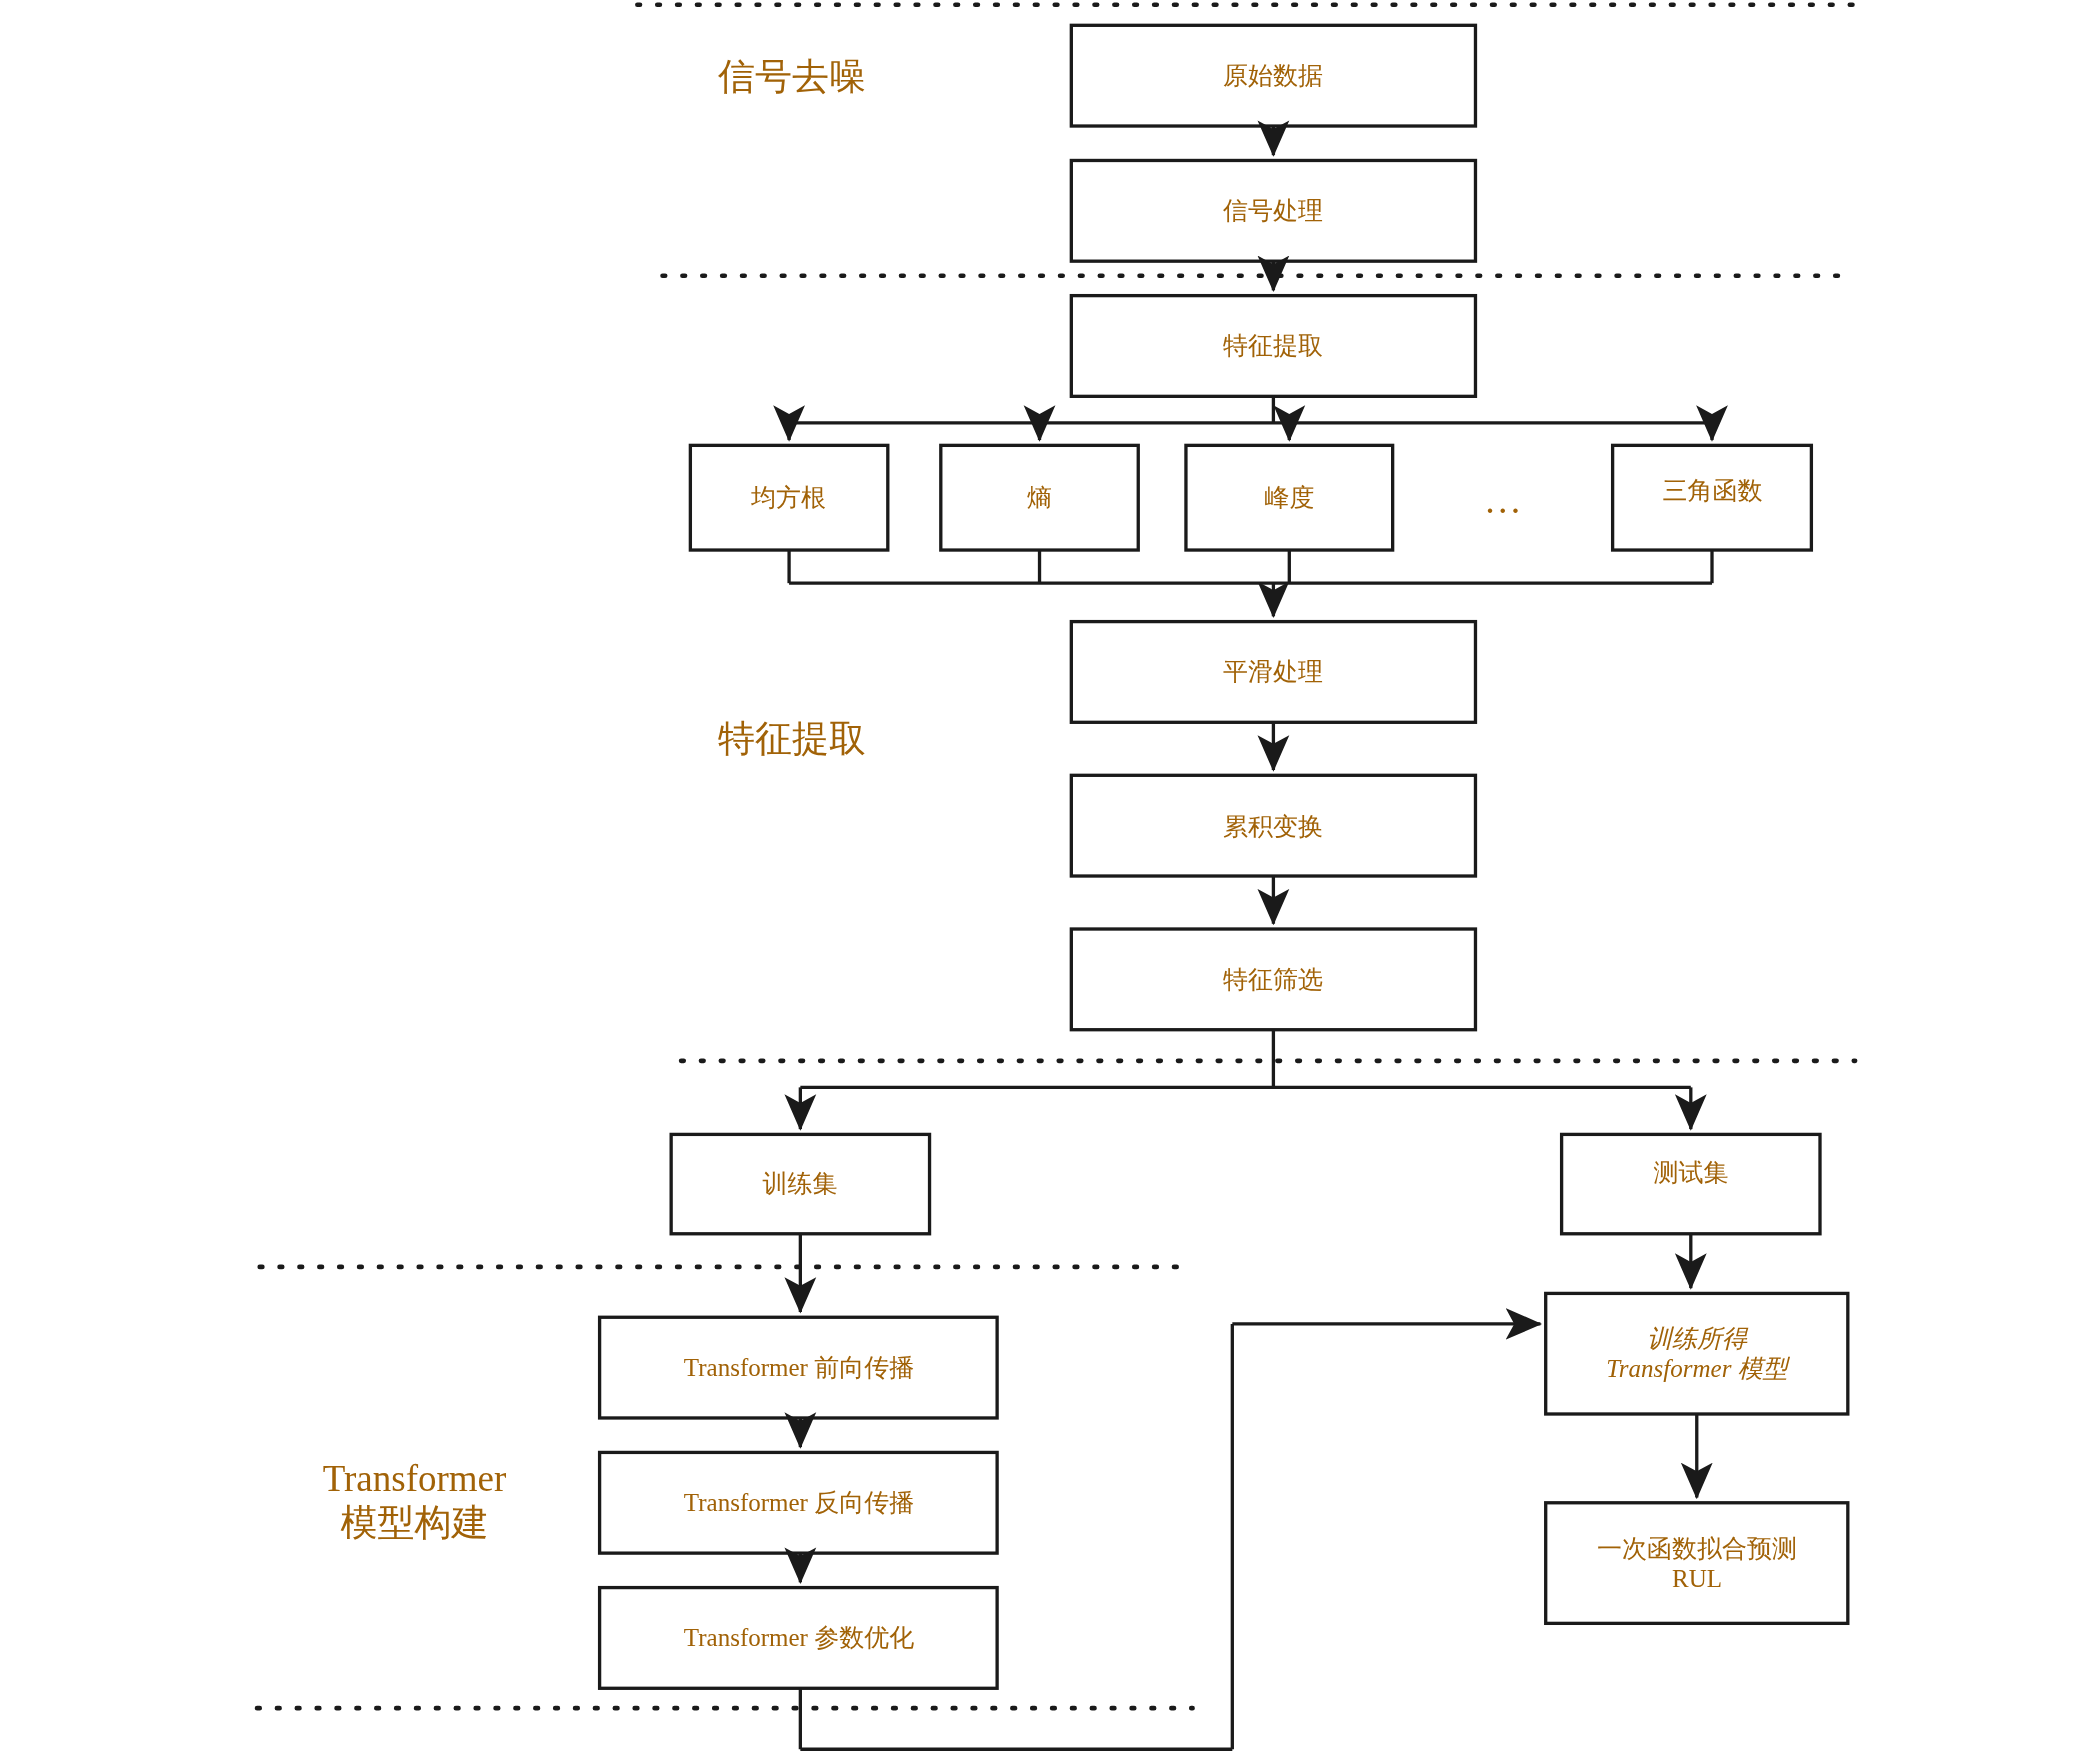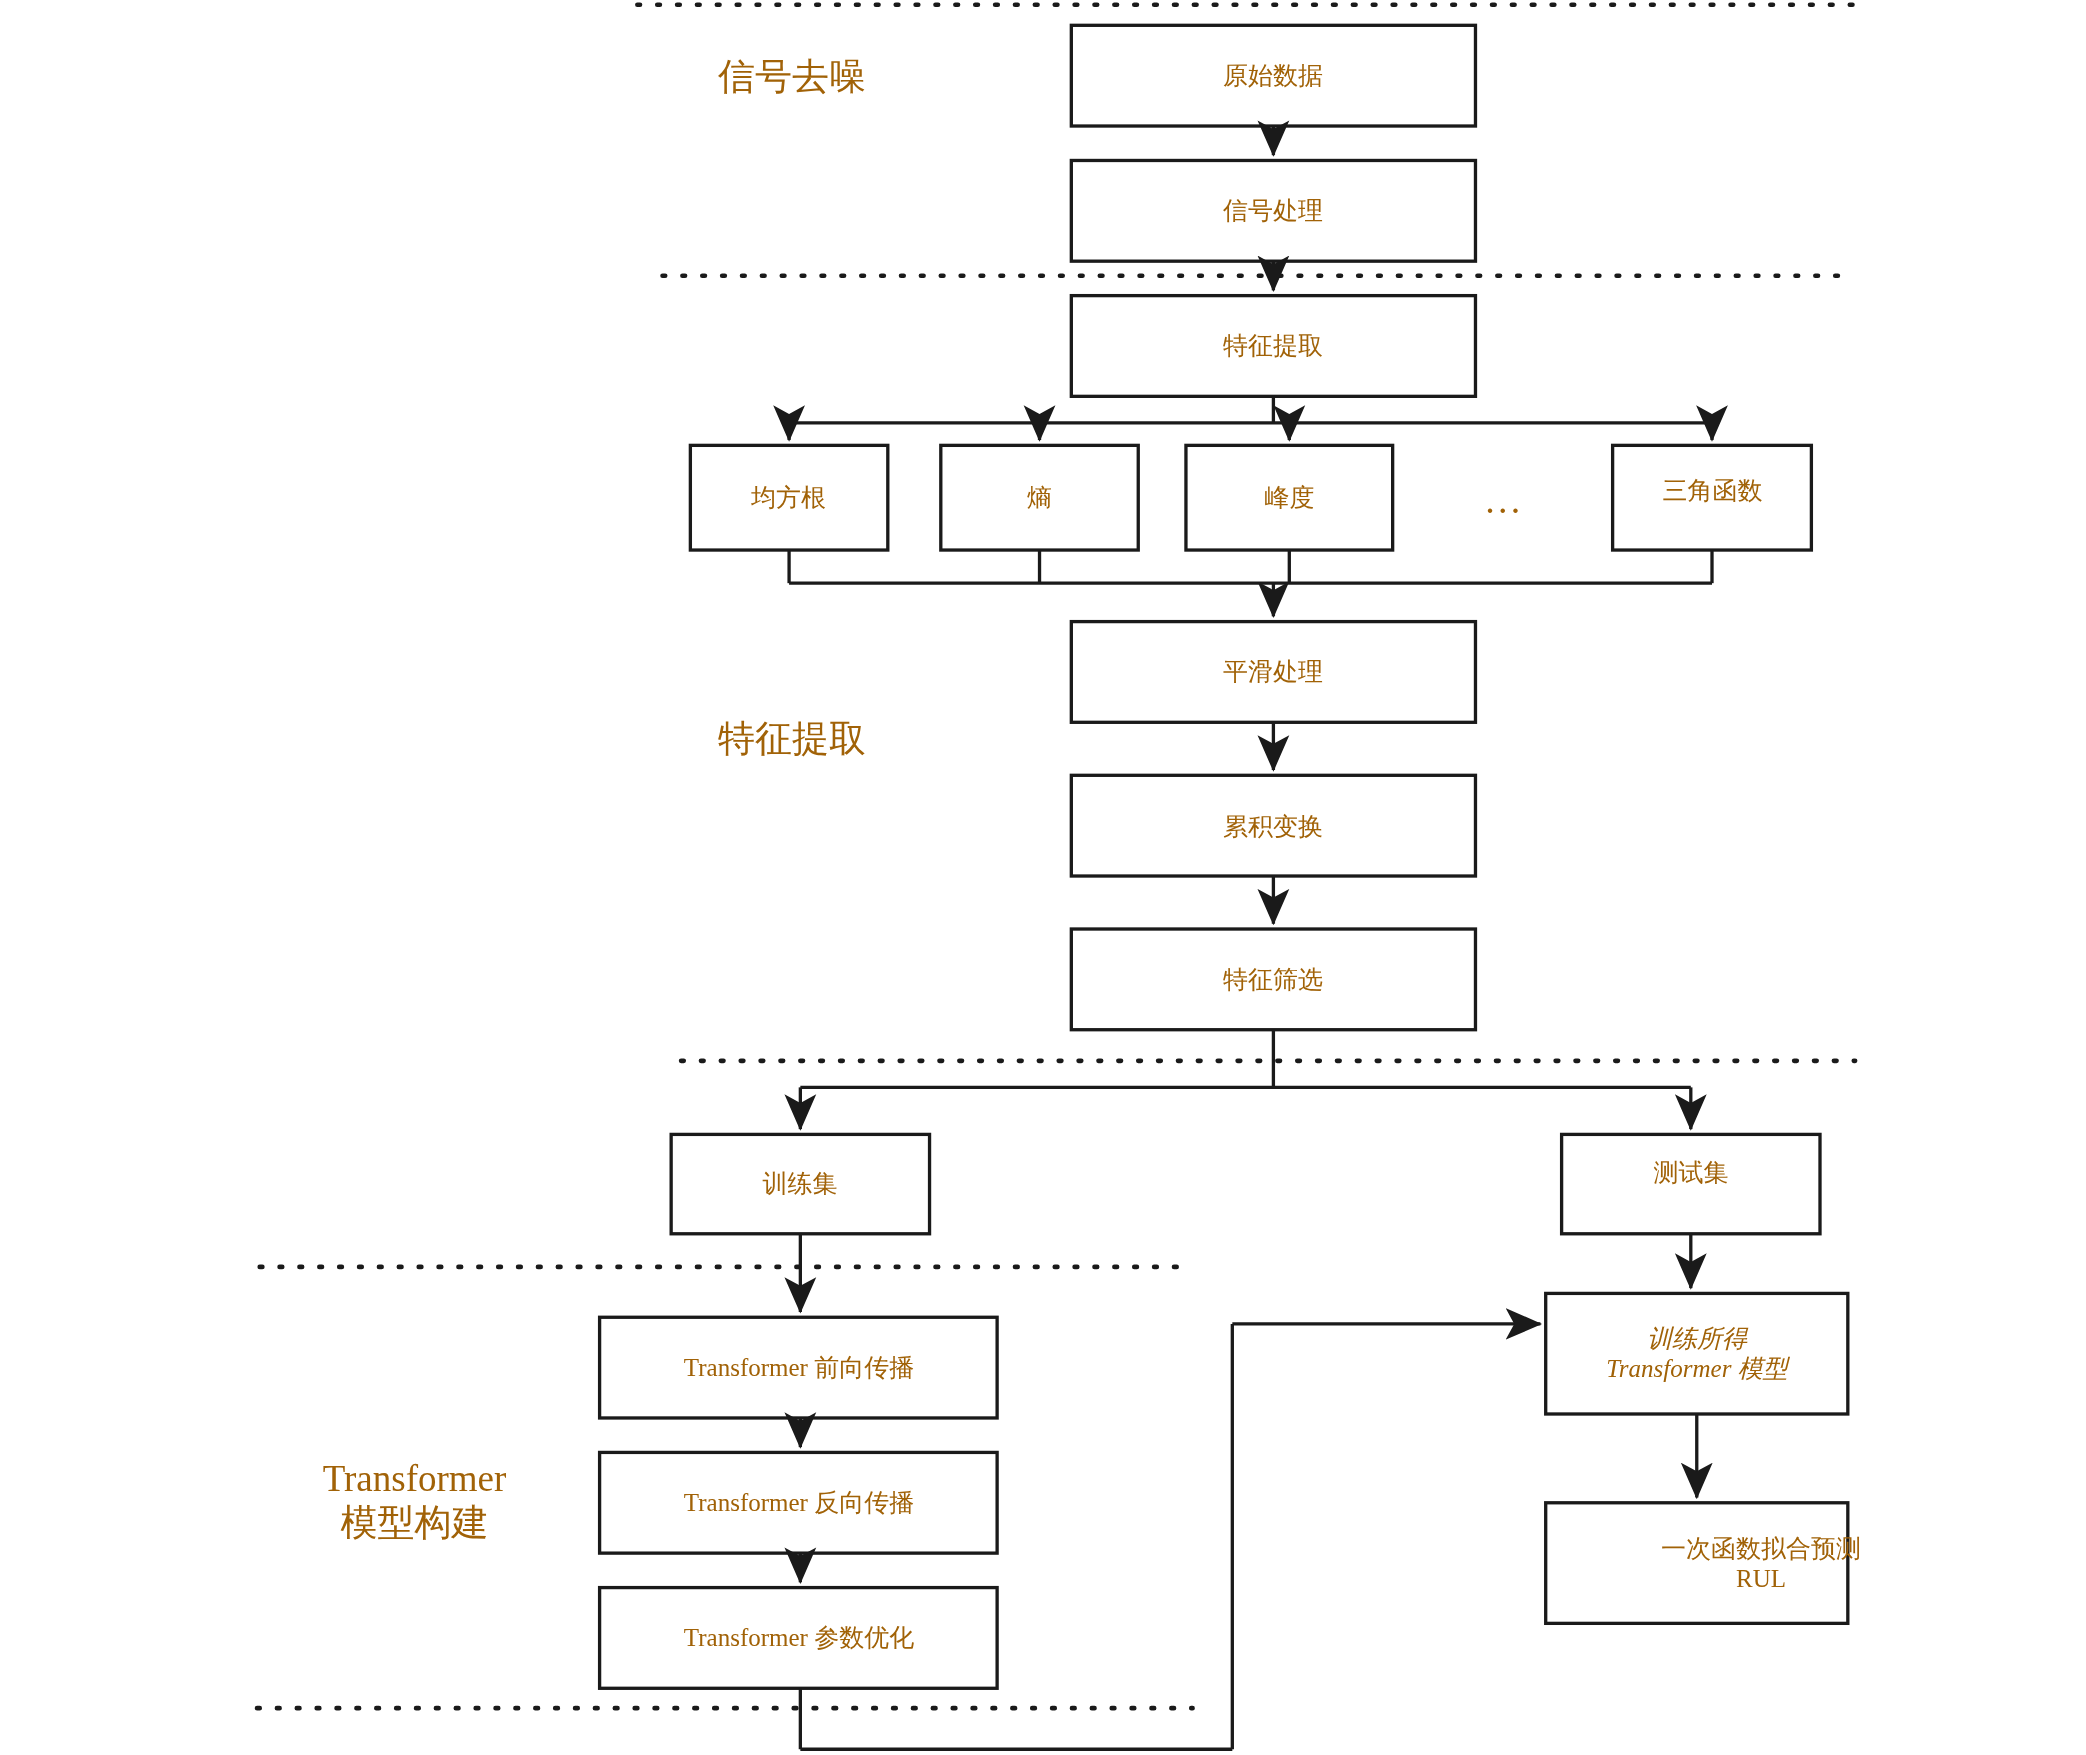--- a/index.html
+++ b/index.html
@@ -183,17 +183,17 @@
 
   <div class="node-label" style="left:600px; top:1317px; width:398px; height:101px;">Transformer 前向传播</div>
 
   <div class="node-label" style="left:600px; top:1452px; width:398px; height:101px;">Transformer 反向传播</div>
 
   <div class="node-label" style="left:600px; top:1587px; width:398px; height:101px;">Transformer 参数优化</div>
 
   <div class="node-label" style="left:1546px; top:1293px; width:302px; height:121px;font-style:italic;">训练所得
 Transformer 模型</div>
 
-  <div class="node-label" style="left:1610px; top:1503px; width:302px; height:121px;">一次函数拟合预测
+  <div class="node-label" style="left:1546px; top:1503px; width:302px; height:121px;">一次函数拟合预测
 RUL</div>
 
 </div>
 
 
 </body></html>

